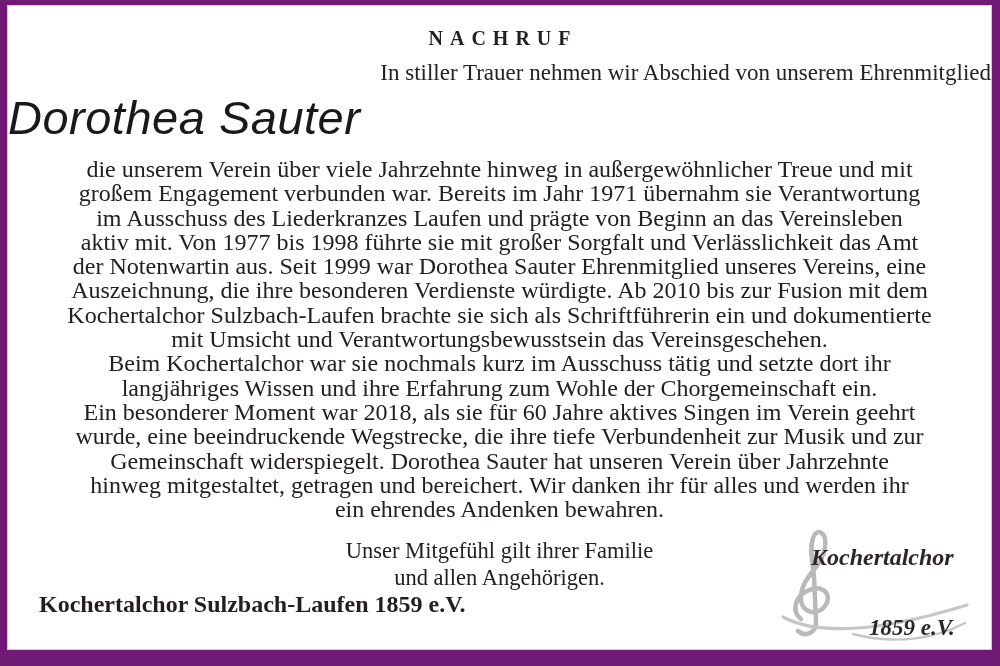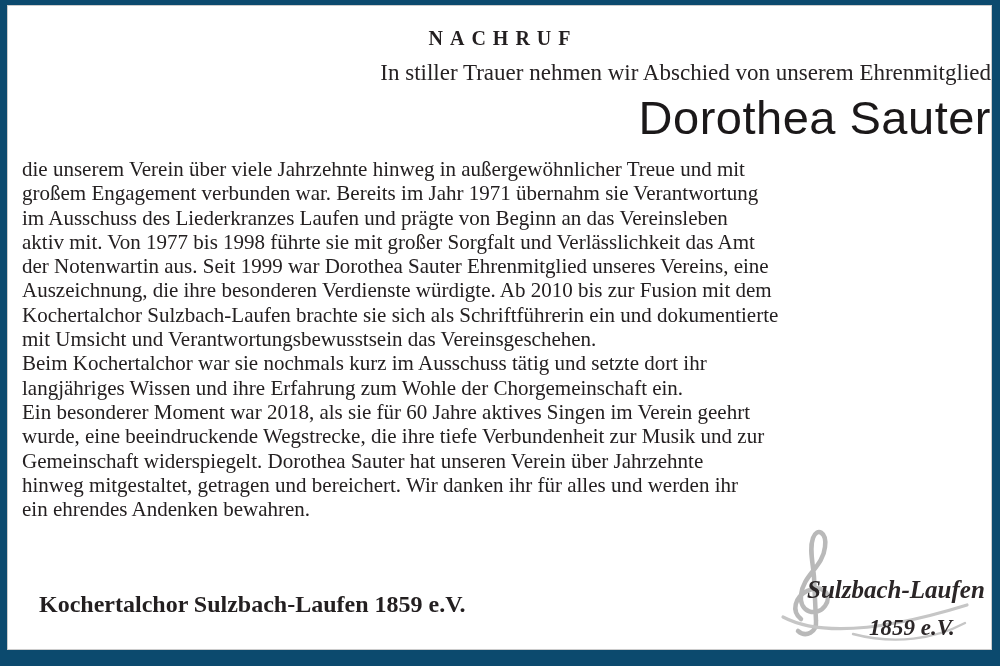--- a/index.html
+++ b/index.html
@@ -1,20 +1,20 @@
 <!DOCTYPE html>
 <html><head>
 <meta charset="utf-8">
 <style>
   html, body { margin: 0; padding: 0; }
   .page {
     position: relative;
     width: 1000px;
     height: 666px;
-    background: #0c4a6e;
+    background: #701a75;
     overflow: hidden;
     font-family: "Liberation Serif", serif;
     color: #1f1c1d;
   }
   .panel {
     position: absolute;
     left: 7px; top: 5px; right: 8px; bottom: 16px;
     background: #ffffff;
     border: 1px solid #cccccc;
     box-sizing: border-box;
@@ -31,32 +31,34 @@
   }
   .intro {
     position: absolute;
     top: 54px; left: 0; right: 0;
     text-align: right;
     font-size: 23px;
     color: #262223;
   }
   .deceased-name {
     position: absolute;
-    top: 84px; left: 0; right: 0;
-    text-align: right;
+    top: 84px; left: 0; right: 12px;
+    text-align: left;
     font-family: "Liberation Sans", sans-serif;
     font-size: 47px;
     font-weight: 400;
     color: #1b1819;
     letter-spacing: 0.5px;
+    font-style: italic;
   }
   .body-text {
     position: absolute;
     top: 151px; left: 14px; right: 14px;
-    font-size: 21px;
+    text-align: center;
+    font-size: 24px;
     line-height: 24.3px;
     white-space: pre-line;
     color: #242021;
   }
   .condolence {
     position: absolute;
     top: 531px; left: 0; right: 0;
     text-align: center;
     font-size: 22.5px;
     line-height: 27px;
@@ -109,31 +111,33 @@
 Kochertalchor Sulzbach-Laufen brachte sie sich als Schriftführerin ein und dokumentierte
 mit Umsicht und Verantwortungsbewusstsein das Vereinsgeschehen.
 Beim Kochertalchor war sie nochmals kurz im Ausschuss tätig und setzte dort ihr
 langjähriges Wissen und ihre Erfahrung zum Wohle der Chorgemeinschaft ein.
 Ein besonderer Moment war 2018, als sie für 60 Jahre aktives Singen im Verein geehrt
 wurde, eine beeindruckende Wegstrecke, die ihre tiefe Verbundenheit zur Musik und zur
 Gemeinschaft widerspiegelt. Dorothea Sauter hat unseren Verein über Jahrzehnte
 hinweg mitgestaltet, getragen und bereichert. Wir danken ihr für alles und werden ihr
 ein ehrendes Andenken bewahren.</div>
 
+    <div class="condolence">Unser Mitgefühl gilt ihrer Familie
+und allen Angehörigen.</div>
 
     <div class="signature">
       <div class="org">Kochertalchor Sulzbach-Laufen 1859 e.V.</div>
     </div>
 
     <div class="club-logo">
       <svg width="200" height="130" viewBox="0 0 200 130">
 
         <path d="M 22,100 C 12,92 16,78 28,72 C 44,64 54,76 46,87 C 38,98 20,94 22,76 C 24,56 44,48 46,28 C 48,13 38,8 34,19 C 30,30 34,44 35,58 L 37,102 C 38,113 27,119 19,112" fill="none" stroke="#b9b9b9" stroke-width="4.5" stroke-linecap="round"></path>
 
         <path d="M 4,98 C 42,118 104,112 188,86" fill="none" stroke="#c6c6c6" stroke-width="3.2" stroke-linecap="round"></path>
         <path d="M 74,115 C 116,126 156,120 186,104" fill="none" stroke="#c6c6c6" stroke-width="2.4" stroke-linecap="round"></path>
       </svg>
-      <div class="logo-line logo-line2">Sulzbach-Laufen</div>
+      <div class="logo-line logo-line1">Kochertalchor</div>
       <div class="logo-line logo-line3">1859 e.V.</div>
     </div>
 
   </div>
 </div>
 
 </body></html>

